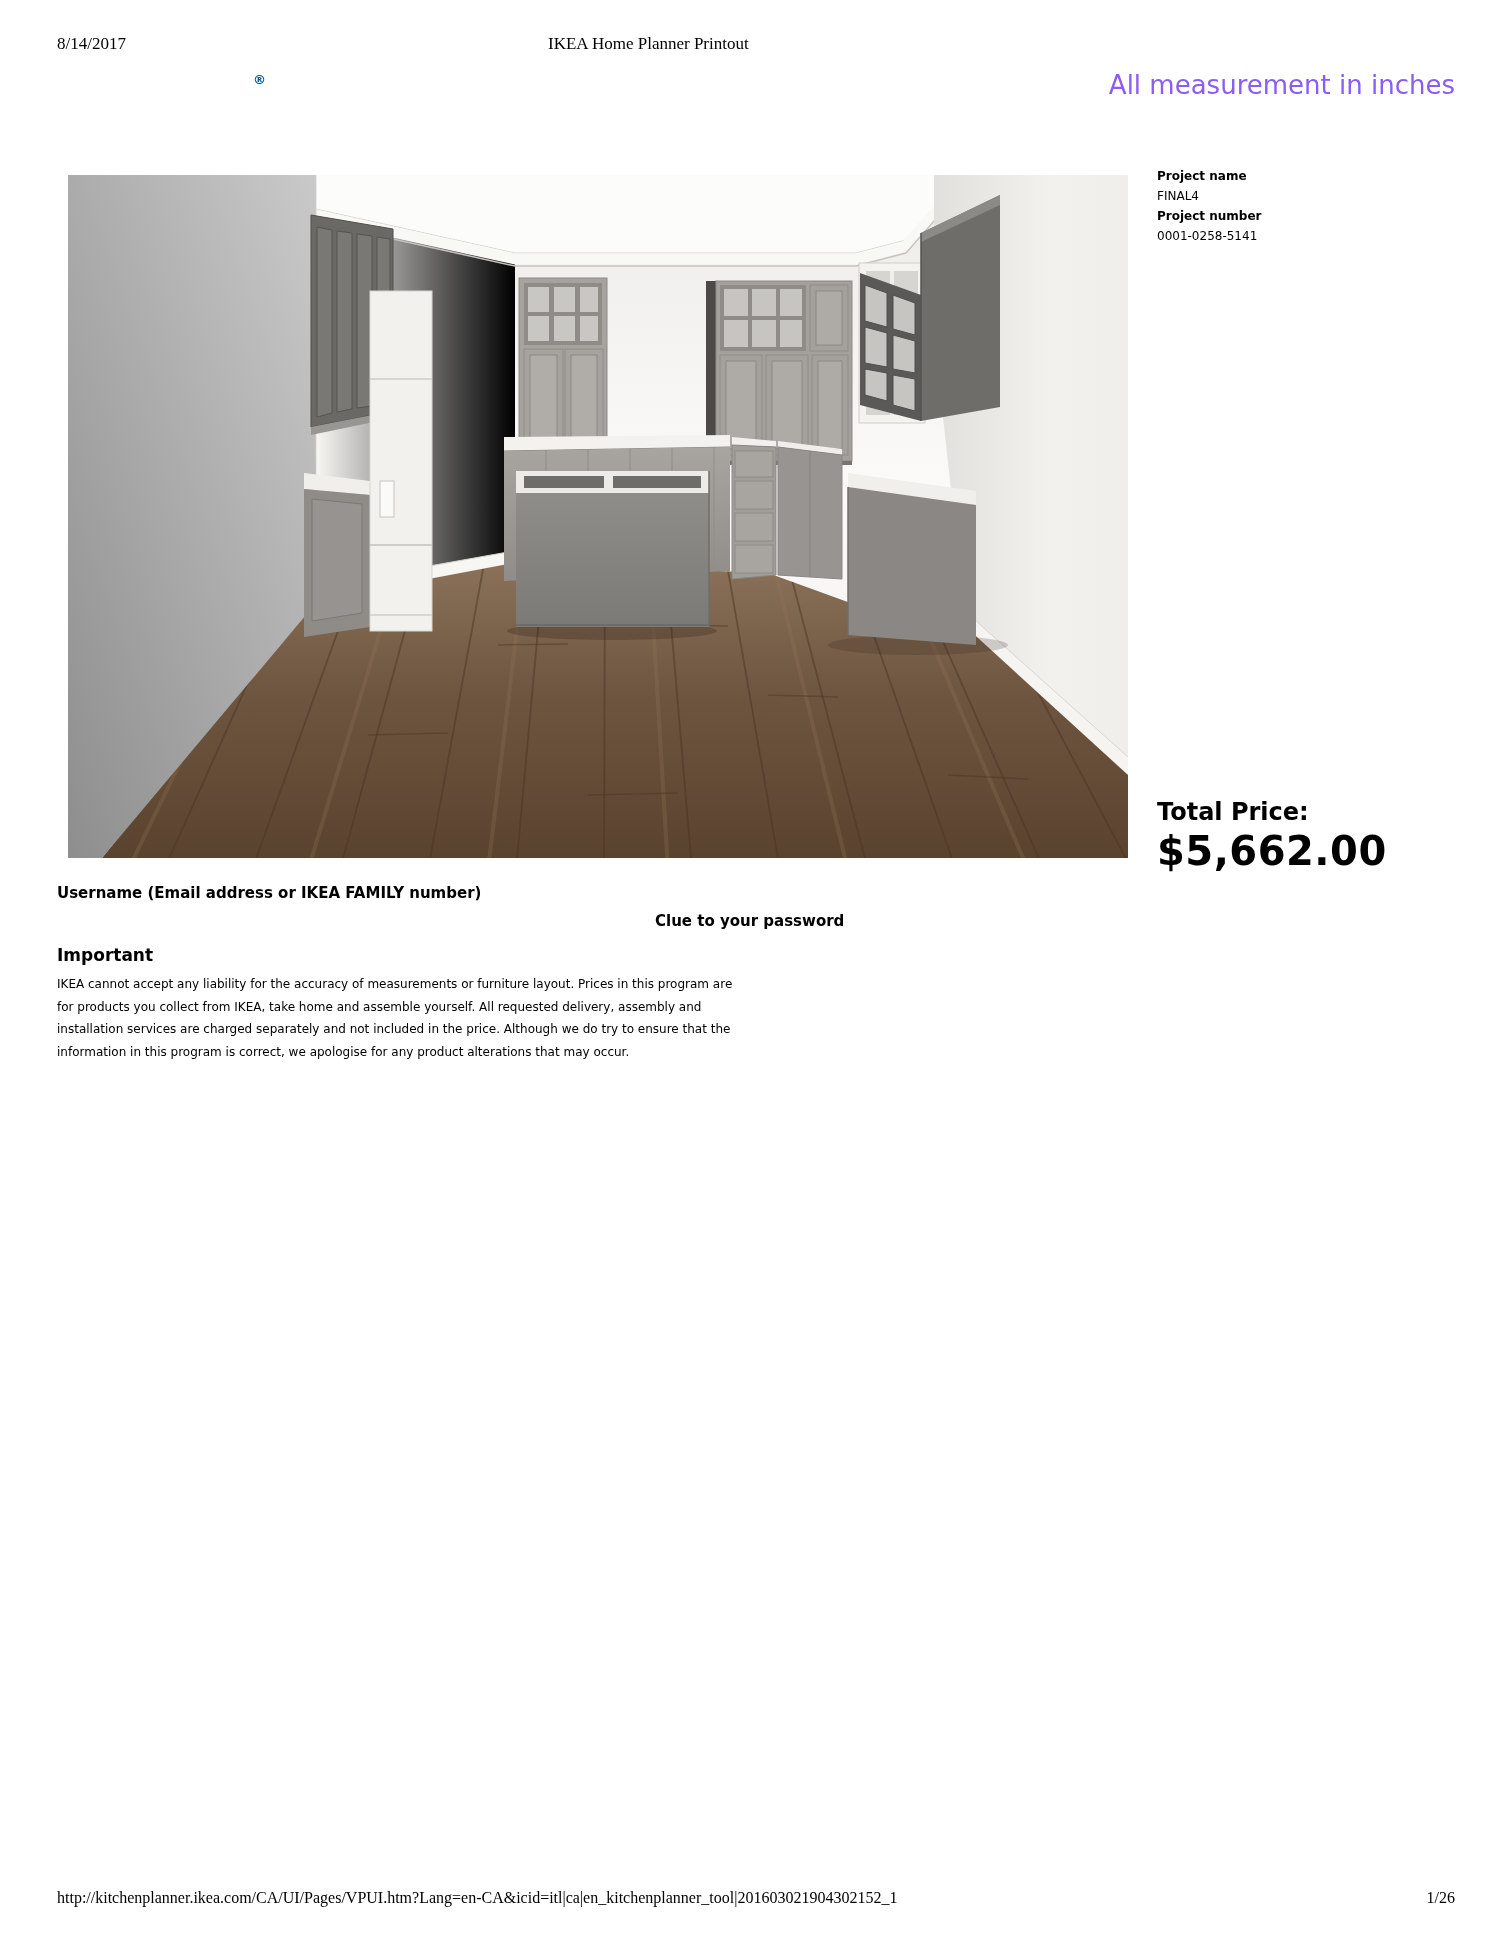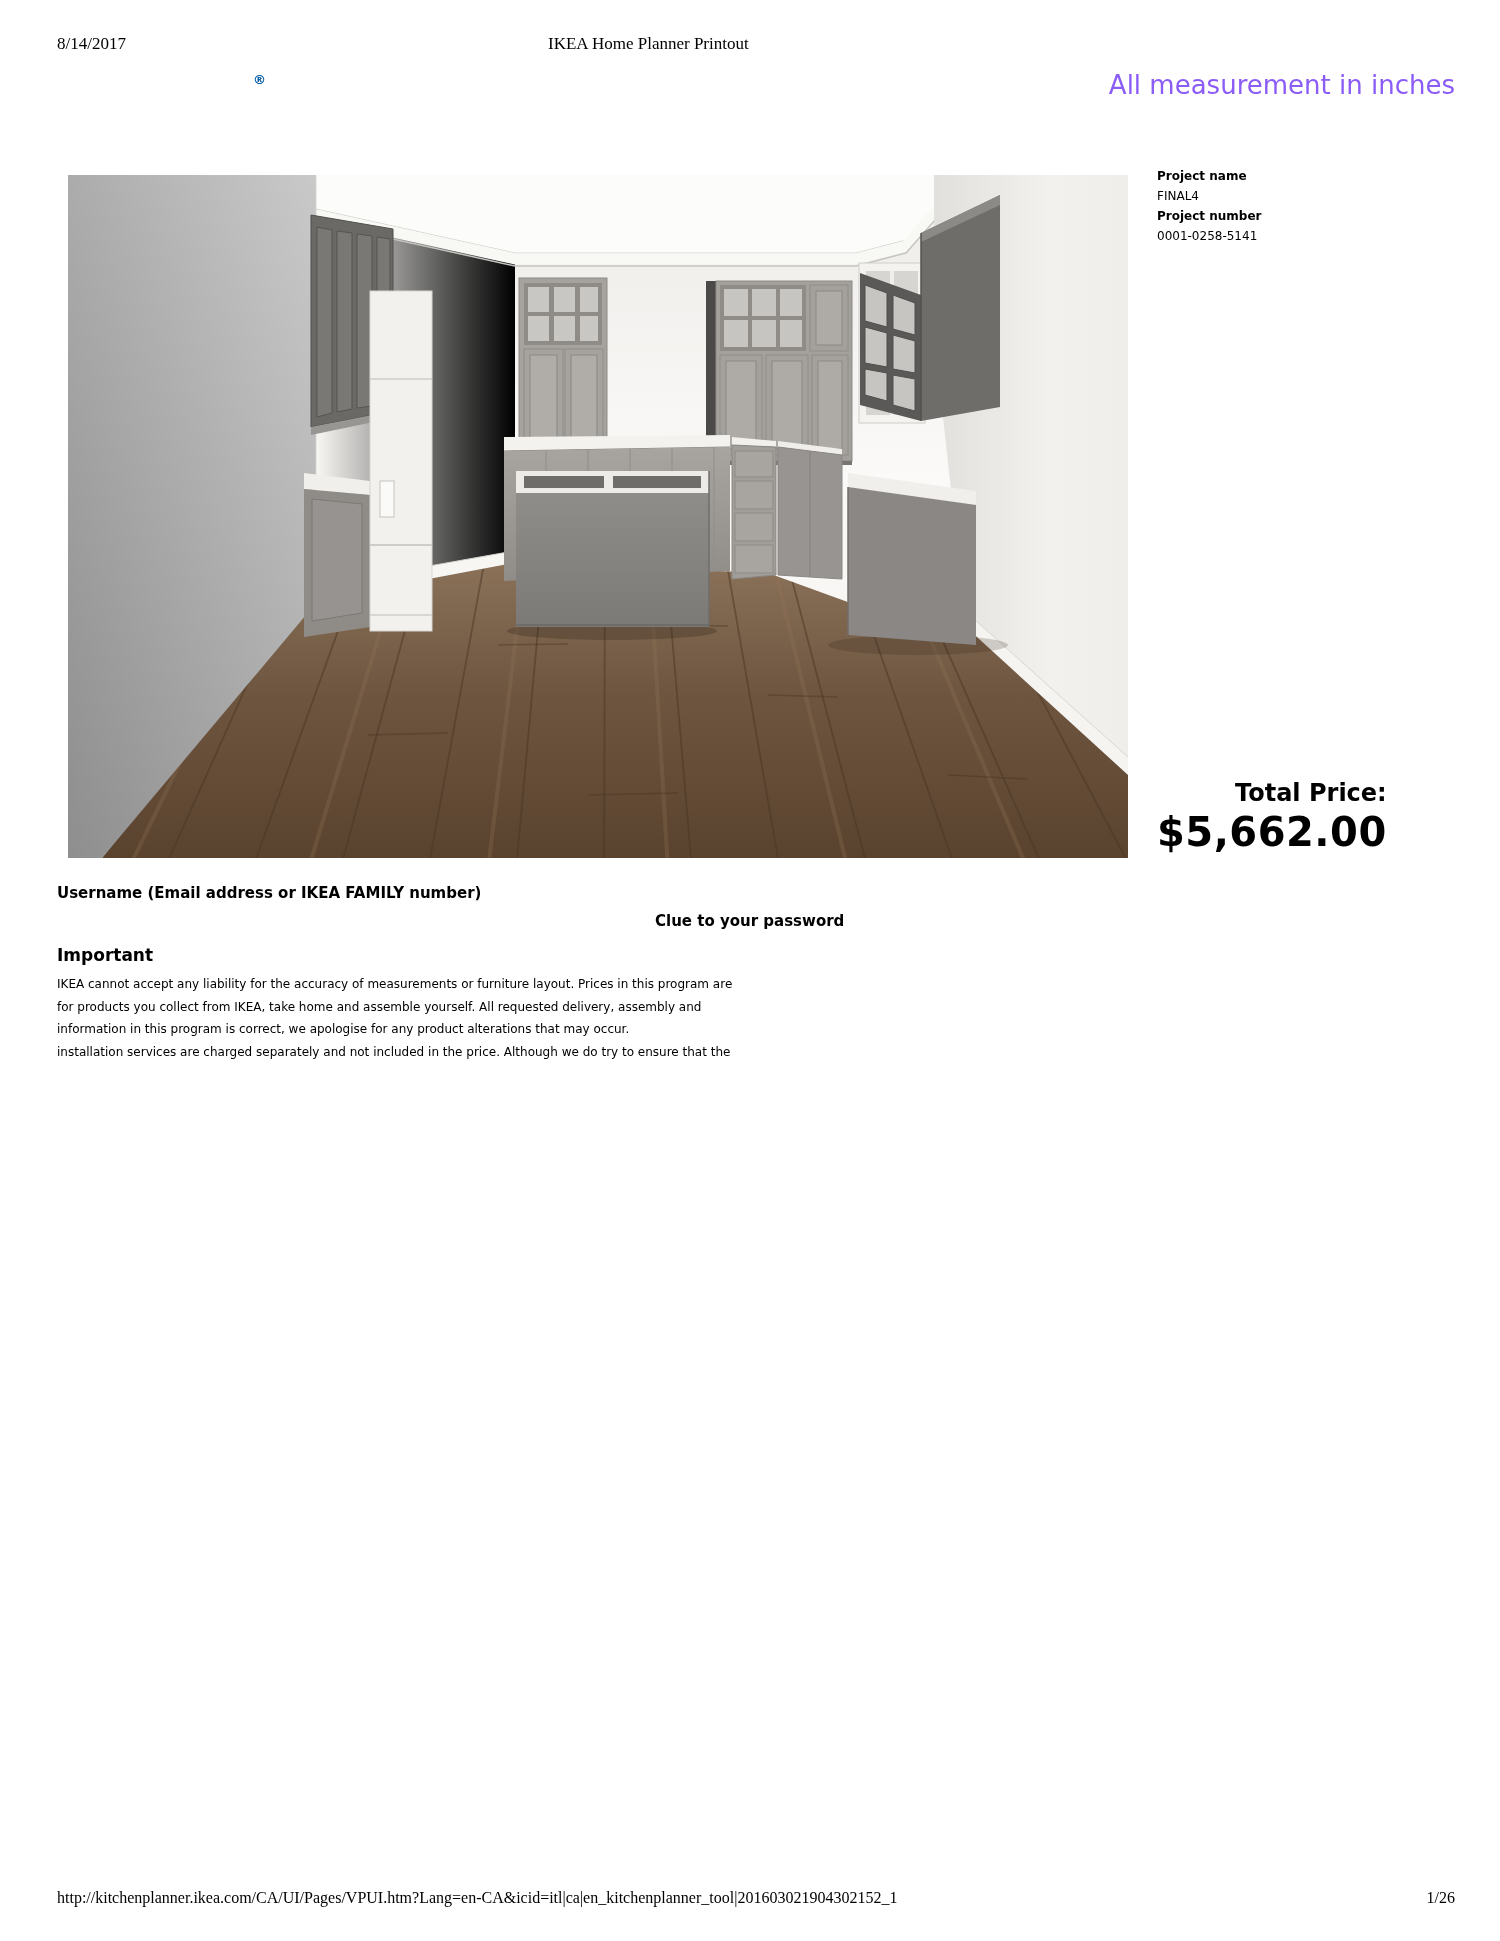--- a/index.html
+++ b/index.html
@@ -7,21 +7,21 @@
         font-family:"DejaVu Sans",sans-serif;color:#000;}
   .serif{font-family:"Liberation Serif",serif;}
   .hdr-date{position:absolute;left:57px;top:34px;font-size:17px;}
   .hdr-title{position:absolute;left:548px;top:34px;font-size:17px;}
   .note{position:absolute;right:45px;top:70px;font-size:26px;color:#8b5cf6;}
   .logo-wrap{position:absolute;left:68px;top:82px;width:182px;height:65px;}
   .logo-reg{position:absolute;left:253px;top:72px;font-size:13px;color:#0058A3;font-weight:bold;}
   .scene{position:absolute;left:68px;top:175px;width:1060px;height:683px;}
   .proj{position:absolute;left:1157px;top:166px;font-size:12px;line-height:20px;}
   .b{font-weight:bold;}
-  .price{position:absolute;left:1157px;top:779px;text-align:right;}
+  .price{position:absolute;left:1157px;top:798px;}
   .price-label{font-size:24px;font-weight:bold;}
   .price-value{font-size:40px;font-weight:bold;margin-top:2px;letter-spacing:.5px;}
   .cred-user{position:absolute;left:57px;top:884px;font-size:15px;font-weight:bold;}
   .cred-clue{position:absolute;left:655px;top:912px;font-size:15px;font-weight:bold;}
   .imp-h{position:absolute;left:57px;top:945px;font-size:17px;font-weight:bold;}
   .imp-p{position:absolute;left:57px;top:973px;font-size:12px;line-height:22.5px;}
   .footer-url{position:absolute;left:57px;top:1889px;font-size:16px;}
   .footer-page{position:absolute;right:45px;top:1889px;font-size:16px;}
 </style>
 </head>
@@ -265,20 +265,20 @@
     <div class="price-value">$5,662.00</div>
   </div>
 
   <div class="cred-user">Username (Email address or IKEA FAMILY number)</div>
   <div class="cred-clue">Clue to your password</div>
 
   <div class="imp-h">Important</div>
   <div class="imp-p">
     <div>IKEA cannot accept any liability for the accuracy of measurements or furniture layout. Prices in this program are</div>
     <div>for products you collect from IKEA, take home and assemble yourself. All requested delivery, assembly and</div>
+    <div>installation services are charged separately and not included in the price. Although we do try to ensure that the</div>
     <div>information in this program is correct, we apologise for any product alterations that may occur.</div>
-    <div>installation services are charged separately and not included in the price. Although we do try to ensure that the</div>
   </div>
 
   <div class="footer-url serif">http://kitchenplanner.ikea.com/CA/UI/Pages/VPUI.htm?Lang=en-CA&amp;icid=itl|ca|en_kitchenplanner_tool|201603021904302152_1</div>
   <div class="footer-page serif">1/26</div>
 
 </div>
 
 </body></html>

